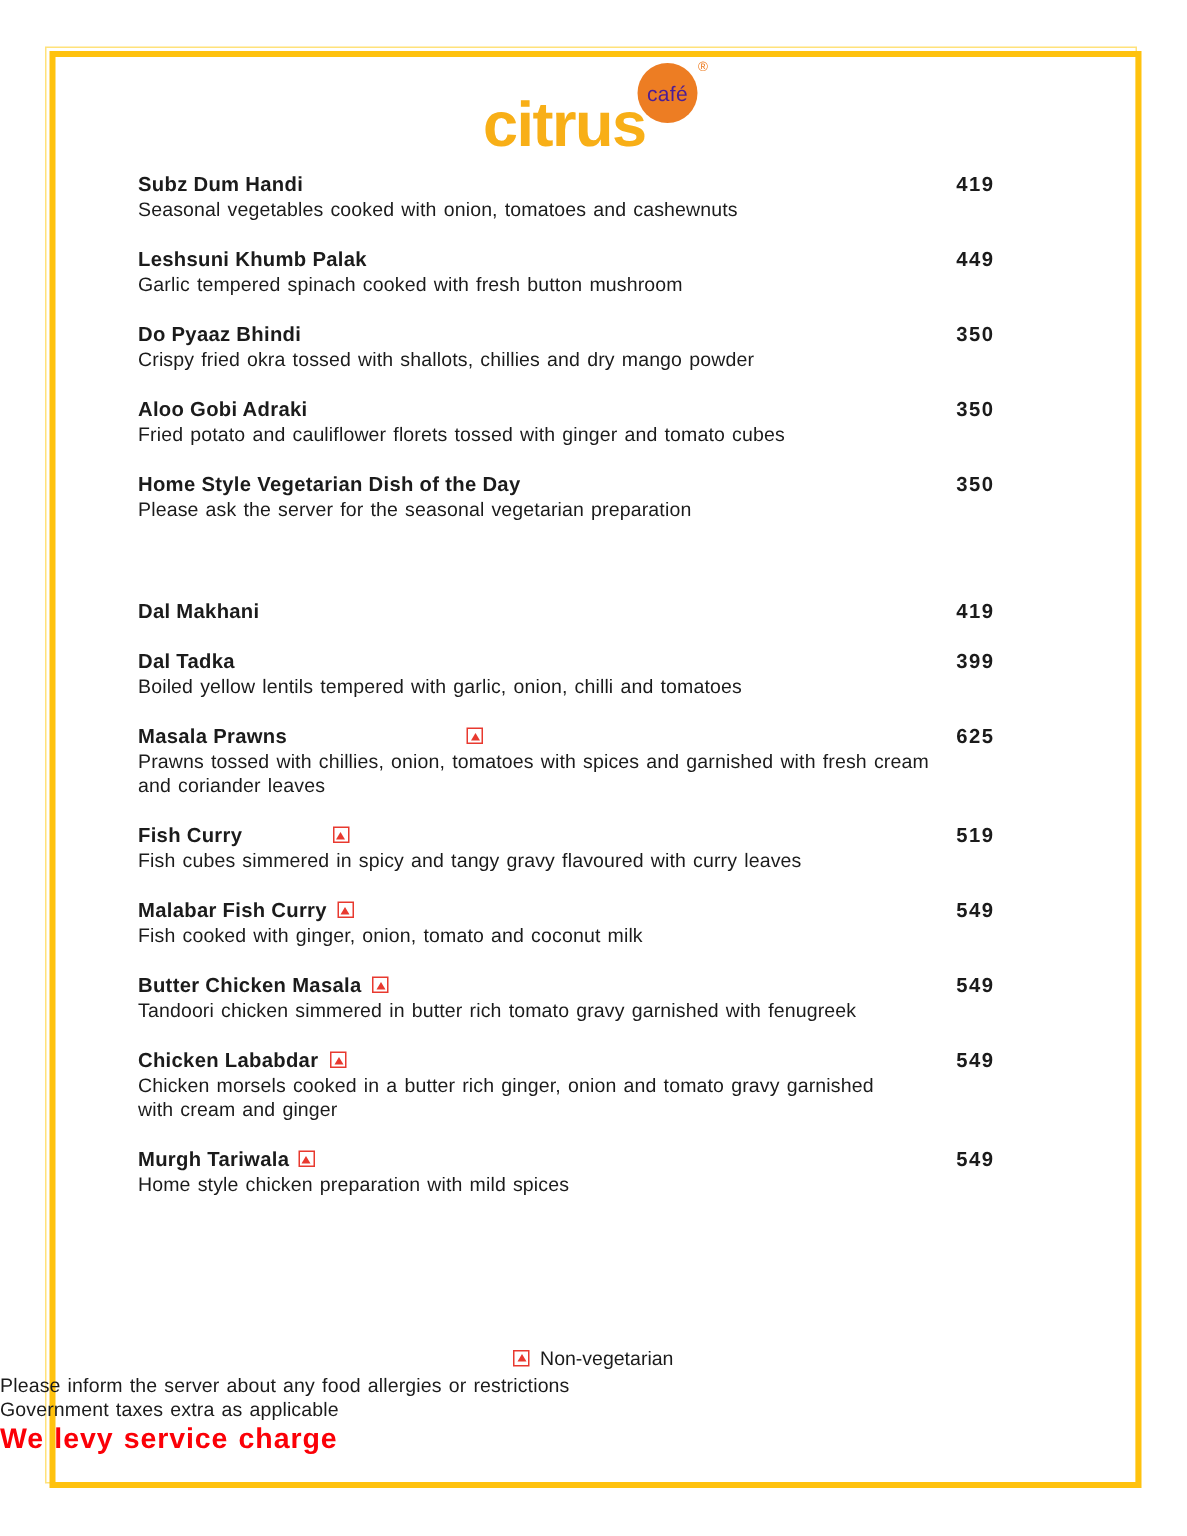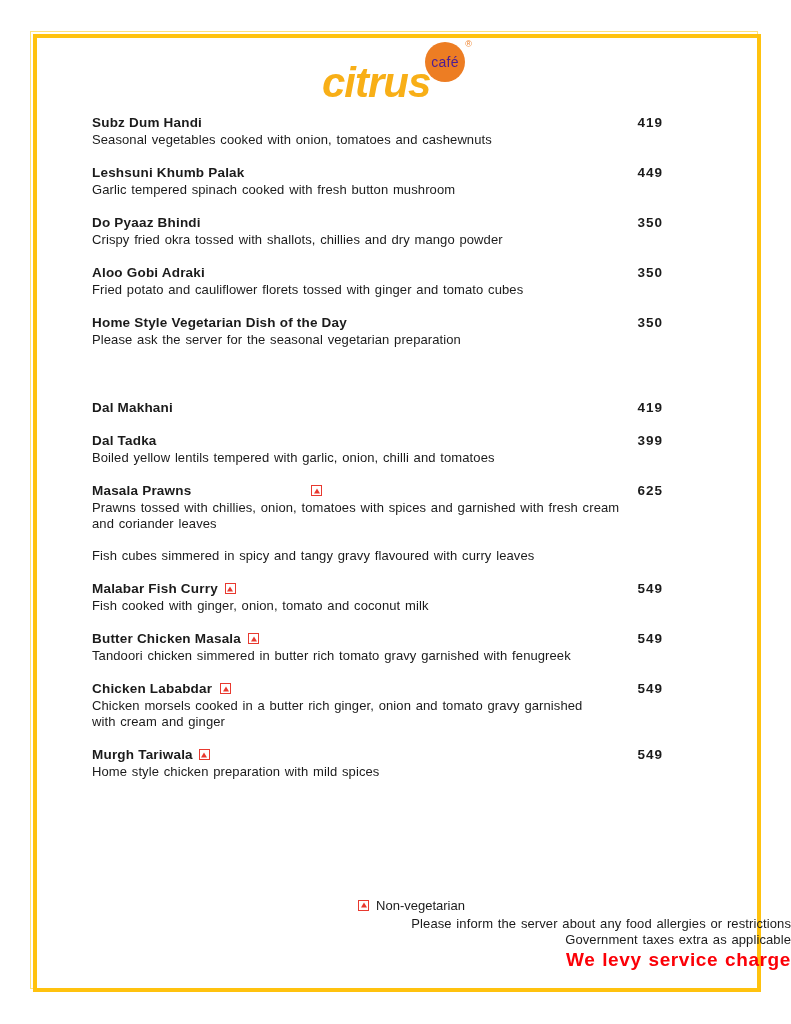--- a/index.html
+++ b/index.html
@@ -16,21 +16,21 @@
   }
   .frame-gold{
     position:absolute;left:33px;top:34px;right:30px;bottom:32px;
     border:4px solid var(--frame-gold,#ffc20e);pointer-events:none;
   }
   
   .logo{position:absolute;left:322px;top:42px;width:150px;height:64px;}
   .logo-word{
     position:absolute;left:0;top:20px;z-index:2;
     font-size:42px;line-height:42px;font-weight:bold;
-    color:var(--brand-amber,#f8af17);letter-spacing:-1px;font-style:italic;
+    color:var(--brand-amber,#f8af17);letter-spacing:-1px;
   }
   .logo-circle{
     position:absolute;left:103px;top:0;width:40px;height:40px;border-radius:50%;
     background:var(--brand-orange,#ed7d23);z-index:1;
   }
   .cafe{
     position:absolute;inset:0;display:flex;align-items:center;justify-content:center;
     color:#4c1d95;font-size:14px;letter-spacing:0.2px;
   }
   .reg{position:absolute;right:-7px;top:-3px;font-size:9px;color:var(--brand-orange,#ed7d23);}
@@ -47,21 +47,21 @@
     display:inline-block;width:11px;height:11px;box-sizing:border-box;
     border:1.5px solid var(--nonveg-red,#e8392f);position:relative;flex:0 0 auto;
     background:#fff;
   }
   .nv-tri{
     position:absolute;left:50%;top:50%;transform:translate(-50%,-48%);
     width:0;height:0;border-left:3.5px solid transparent;border-right:3.5px solid transparent;
     border-bottom:5.5px solid var(--nonveg-red,#e8392f);
   }
   
-  .footer{position:absolute;left:0;right:0;top:897px;text-align:right;font-size:13px;padding-left:32px;}
+  .footer{position:absolute;left:0;right:0;top:897px;text-align:left;font-size:13px;}
   .legend{display:flex;justify-content:center;align-items:center;gap:7px;height:16px;margin-bottom:3px;}
   .note{line-height:16px;letter-spacing:0.1px;word-spacing:1px;}
   .service{
     margin-top:1px;font-weight:bold;letter-spacing:0.6px;word-spacing:1px;
     color:var(--service-red,#fb0007);font-size:19px;
   }
 </style>
 </head>
 <body style="--ink: #1b1b1b; --frame-gold: #ffc20e; --frame-light: #ffe27a; --brand-amber: #f8af17; --brand-orange: #ed7d23; --nonveg-red: #e8392f; --service-red: #fb0007;">
 
@@ -130,20 +130,27 @@
         <span class="name">Masala Prawns</span>
         <span class="nv-icon" style="margin-left: 120px;">
           <span class="nv-tri"></span>
         </span>
         <span class="price">625</span>
       </div>
       <div class="desc">Prawns tossed with chillies, onion, tomatoes with spices and garnished with fresh cream
 and coriander leaves</div>
     </div>
     <div class="item">
+      <div class="row">
+        <span class="name">Fish Curry</span>
+        <span class="nv-icon" style="margin-left: 60px;">
+          <span class="nv-tri"></span>
+        </span>
+        <span class="price">519</span>
+      </div>
       <div class="desc">Fish cubes simmered in spicy and tangy gravy flavoured with curry leaves</div>
     </div>
     <div class="item">
       <div class="row">
         <span class="name">Malabar Fish Curry</span>
         <span class="nv-icon" style="margin-left: 7px;">
           <span class="nv-tri"></span>
         </span>
         <span class="price">549</span>
       </div>

